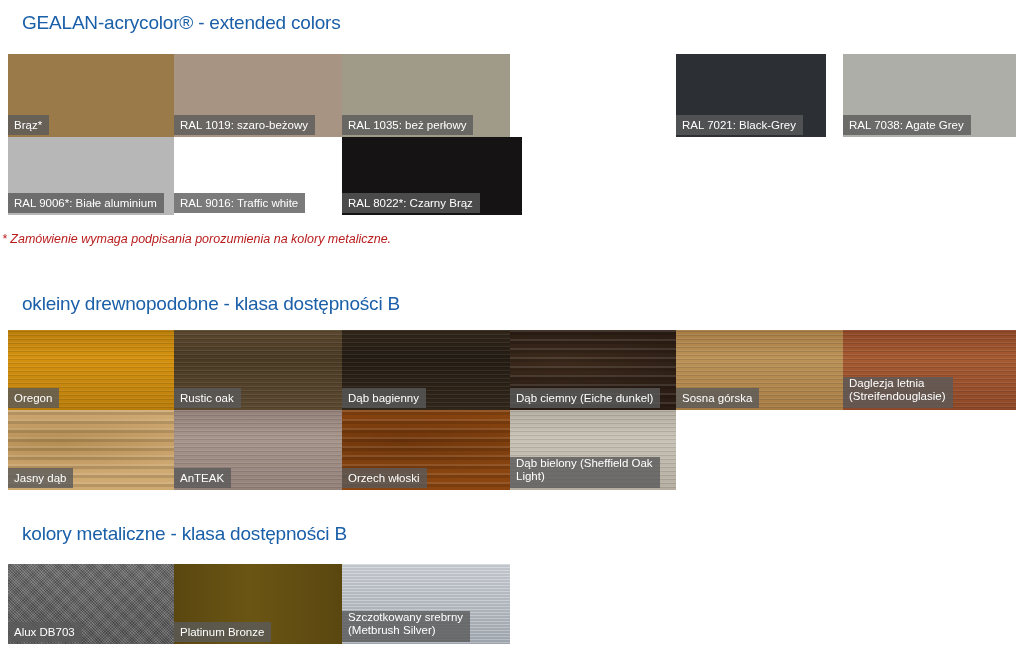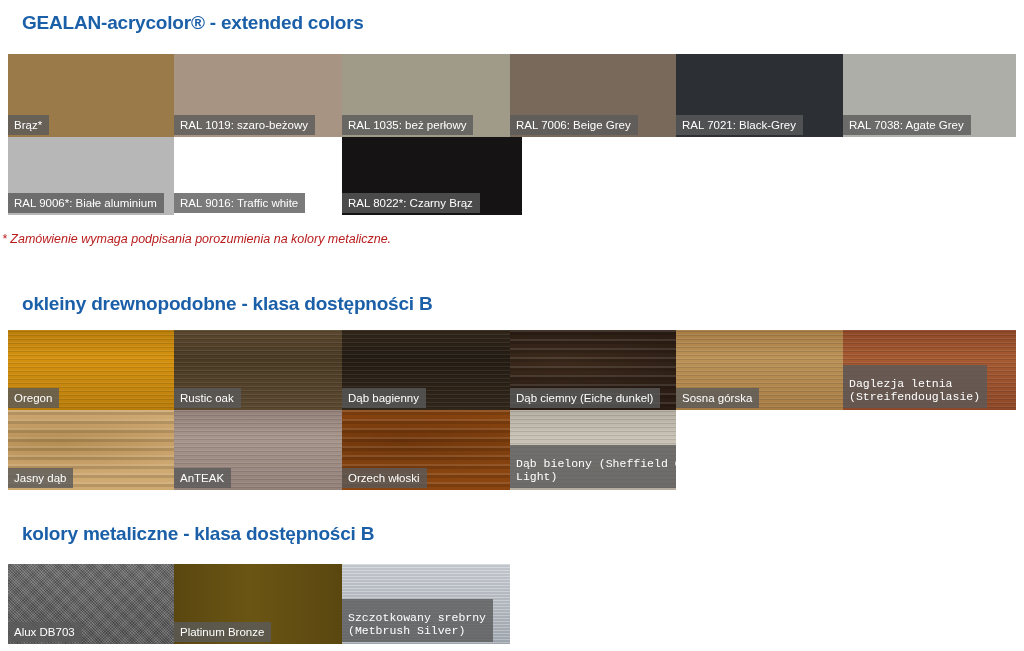--- a/index.html
+++ b/index.html
@@ -8,21 +8,21 @@
     background:#ffffff;
     font-family:"Liberation Sans", sans-serif;
     overflow:hidden;
     position:relative;
   }
   .page{position:relative;width:1024px;height:651px;}
 
   h2.section-title{
     margin:0;
     font-size:19px;
-    font-weight:bold;
+    font-weight:normal;
     color:#1a5fa8;
     letter-spacing:-0.2px;
     position:absolute;
     left:22px;
     white-space:nowrap;
   }
 
   .strip{position:absolute;left:8px;}
 
   .swatch{
@@ -44,22 +44,21 @@
     background:rgba(90,90,90,0.80);
     color:#ffffff;
     font-size:11.5px;
     line-height:12.5px;
     padding:4px 7px 4px 6px;
     white-space:pre;
     max-width:none;
   }
   .label.two-line{
     line-height:13px;
-    padding:12px 7px 5px 6px;
-    font-family:Liberation Mono, monospace;
+    padding:0 7px 5px 6px;
   }
 
   .footnote{
     position:absolute;
     left:2px;
     font-style:italic;
     font-size:12.5px;
     color:#b91c1c;
     white-space:nowrap;
   }
@@ -77,25 +76,21 @@
         <div class="label">Brąz*</div>
       </div>
       <div class="swatch" style="left: 166px; width: 168px;">
         <div class="tex" style="background: rgb(168, 148, 131);"></div>
         <div class="label">RAL 1019: szaro-beżowy</div>
       </div>
       <div class="swatch" style="left: 334px; width: 168px;">
         <div class="tex" style="background: rgb(160, 154, 136);"></div>
         <div class="label">RAL 1035: beż perłowy</div>
       </div>
-      <div class="swatch" style="left: 502px; width: 166px;">
-        <div class="tex" style="background: rgb(121, 105, 91);"></div>
-        <div class="label">RAL 7006: Beige Grey</div>
-      </div>
-      <div class="swatch" style="left: 668px; width: 167px;">
+      <div class="swatch" style="left: 668px; width: 150px;">
         <div class="tex" style="background: rgb(44, 48, 52);"></div>
         <div class="label">RAL 7021: Black-Grey</div>
       </div>
       <div class="swatch" style="left: 835px; width: 173px;">
         <div class="tex" style="background: rgb(173, 174, 168);"></div>
         <div class="label">RAL 7038: Agate Grey</div>
       </div>
     </div>
 
   <div class="strip" id="s0r1" style="top:137px;height:78px;width:1008px;">

